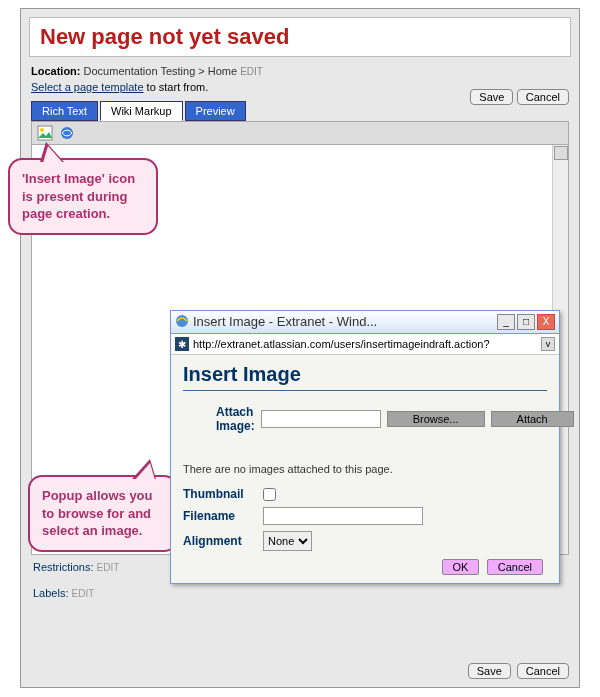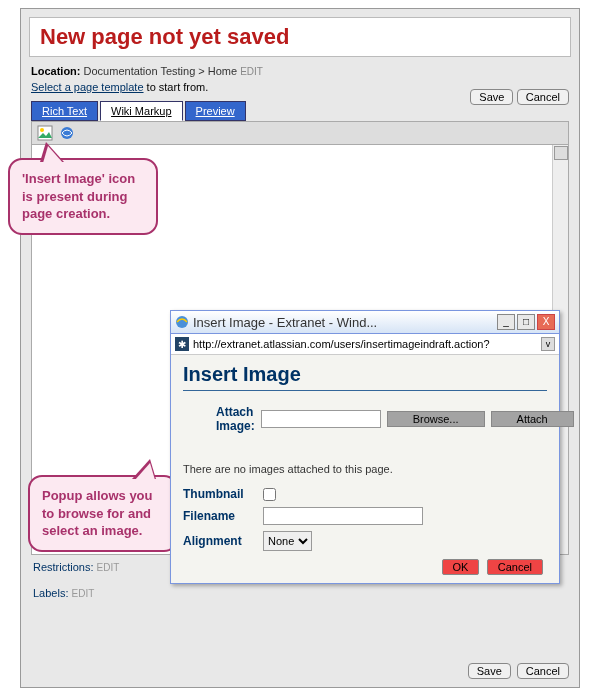--- a/index.html
+++ b/index.html
@@ -8,38 +8,38 @@
 .title-bar { background: #fff; border: 1px solid #bbb; margin: 8px; padding: 6px 10px; }
 .title-bar h1 { font-size: 22px; font-weight: bold; color: #b91c1c; font-family: Arial, sans-serif; }
 .meta { margin: 0 10px 4px 10px; font-size: 11px; color: #333; }
 .meta b { color: #000; }
 .meta .edit-link { color: #888; font-size: 10px; }
 .template-line { margin: 0 10px 8px 10px; font-size: 11px; }
 .template-line a { color: #003366; text-decoration: underline; }
 .topbtns { position: absolute; right: 10px; top: 80px; }
 .topbtns button, .botbtns button { font-size: 11px; padding: 1px 8px; background: #f0f0f0; border: 1px solid #888; border-radius: 4px; cursor: pointer; }
 .tabs { margin: 8px 10px 0 10px; display: flex; gap: 2px; }
-.tab { padding: 3px 10px; font-size: 11px; border: 1px solid #336; cursor: pointer; text-decoration: underline; }
+.tab { padding: 3px 10px; font-size: 11px; border: 1px solid #336; cursor: pointer; }
 .tab.active { background: #fff; color: #000; border-bottom: 1px solid #fff; }
 .tab.inactive { background: #3366cc; color: #fff; }
 .toolbar { background: #ddd; border: 1px solid #aaa; margin: 0 10px; padding: 3px 5px; display: flex; gap: 6px; align-items: center; }
 .icon { width: 16px; height: 16px; display: inline-block; }
 .editor { background: #fff; border: 1px solid #aaa; border-top: none; margin: 0 10px; height: 410px; position: relative; overflow: hidden; }
 .scrollbar { position: absolute; right: 0; top: 0; bottom: 0; width: 16px; background: #eee; border-left: 1px solid #ccc; }
 .scroll-arrow { width: 14px; height: 14px; background: #ddd; border: 1px solid #999; margin: 1px auto; }
 .callout { position: absolute; background: #fce9f1; border: 2px solid #a8326b; border-radius: 14px; padding: 10px 12px; color: #a8326b; font-weight: bold; font-size: 13px; line-height: 1.35; width: 150px; }
 .callout1 { left: 8px; top: 158px; }
 .callout2 { left: 28px; top: 475px; }
 .callout-tail { position: absolute; width: 0; height: 0; }
 .callout1 .callout-tail { top: -18px; left: 30px; border-left: 6px solid transparent; border-right: 18px solid transparent; border-bottom: 20px solid #a8326b; }
 .callout1 .callout-tail::after { content:''; position:absolute; left:-3px; top:4px; border-left: 5px solid transparent; border-right: 15px solid transparent; border-bottom: 17px solid #fce9f1; }
 .callout2 .callout-tail { top: -18px; right: 20px; border-left: 18px solid transparent; border-right: 6px solid transparent; border-bottom: 20px solid #a8326b; }
 .callout2 .callout-tail::after { content:''; position:absolute; left:-15px; top:4px; border-left: 15px solid transparent; border-right: 5px solid transparent; border-bottom: 17px solid #fce9f1; }
 .popup { position: absolute; left: 170px; top: 310px; width: 390px; background: #f4f4f0; border: 1px solid #7a96df; box-shadow: 2px 2px 4px rgba(0,0,0,0.3); }
-.popup-titlebar { background: linear-gradient(#fff, #d6e4f6); border-bottom: 1px solid #7a96df; padding: 3px 4px; display: flex; align-items: center; gap: 4px; }
+.popup-titlebar { background: linear-gradient(#fff, #d6e4f6); border-bottom: 1px solid #7a96df; padding: 3px 4px; display: flex; align-items: flex-start; gap: 4px; }
 .popup-titlebar .ie-icon { width: 14px; height: 14px; }
 .popup-titlebar .ttl { flex: 1; font-size: 13px; color: #333; white-space: nowrap; overflow: hidden; }
 .win-btns { display: flex; gap: 2px; }
 .win-btn { width: 18px; height: 16px; border: 1px solid #888; background: #e8e8e8; font-size: 10px; text-align: center; line-height: 14px; cursor: pointer; }
 .win-btn.close { background: #e76b56; color: #fff; border-color: #c44; }
 .addr-bar { display: flex; align-items: center; padding: 3px 4px; border-bottom: 1px solid #ccc; background: #fff; gap: 4px; }
 .addr-bar .fav { width: 14px; height: 14px; }
 .addr-bar input { flex: 1; border: none; font-size: 11px; background: transparent; }
 .addr-bar .drop { width: 14px; height: 14px; background: #ddd; border: 1px solid #999; font-size: 9px; text-align: center; line-height: 12px; cursor: pointer; }
 .popup-body { padding: 8px 12px; }
@@ -48,21 +48,21 @@
 .attach-row { display: flex; align-items: center; gap: 6px; margin-bottom: 30px; margin-left: 33px; }
 .attach-row label { font-weight: bold; color: #003366; font-size: 12px; }
 .attach-row input[type=text] { width: 120px; border: 1px solid #999; height: 18px; padding: 0 3px; }
 .attach-row button { font-size: 11px; padding: 1px 25px; border: 1px solid #888; background: #a3a3a3; cursor: pointer; }
 .no-images { font-size: 11px; color: #333; margin-bottom: 12px; }
 .form-row { display: flex; align-items: center; margin-bottom: 6px; gap: 8px; }
 .form-row label { width: 72px; font-weight: bold; color: #003366; font-size: 12px; }
 .form-row input[type=text] { width: 160px; border: 1px solid #999; height: 18px; }
 .form-row select { border: 1px solid #999; height: 20px; font-size: 11px; }
 .popup-btns { text-align: right; margin-top: 8px; padding-right: 4px; }
-.popup-btns button { font-size: 11px; padding: 1px 10px; border: 1px solid #888; background: #ef4444; border-radius: 2px; cursor: pointer; margin-left: 4px; }
+.popup-btns button { font-size: 11px; padding: 1px 10px; border: 1px solid #888; background: #f0abfc; border-radius: 2px; cursor: pointer; margin-left: 4px; }
 .bottom-meta { margin: 6px 12px 0 12px; font-size: 11px; color: #003366; }
 .bottom-meta .lbl { font-weight: normal; }
 .bottom-meta .edit { color: #999; font-size: 10px; }
 .botbtns { position: absolute; right: 10px; bottom: 8px; display: flex; gap: 6px; }
 </style>
 </head>
 <body>
 
 <div class="outer">
   <div class="title-bar">

